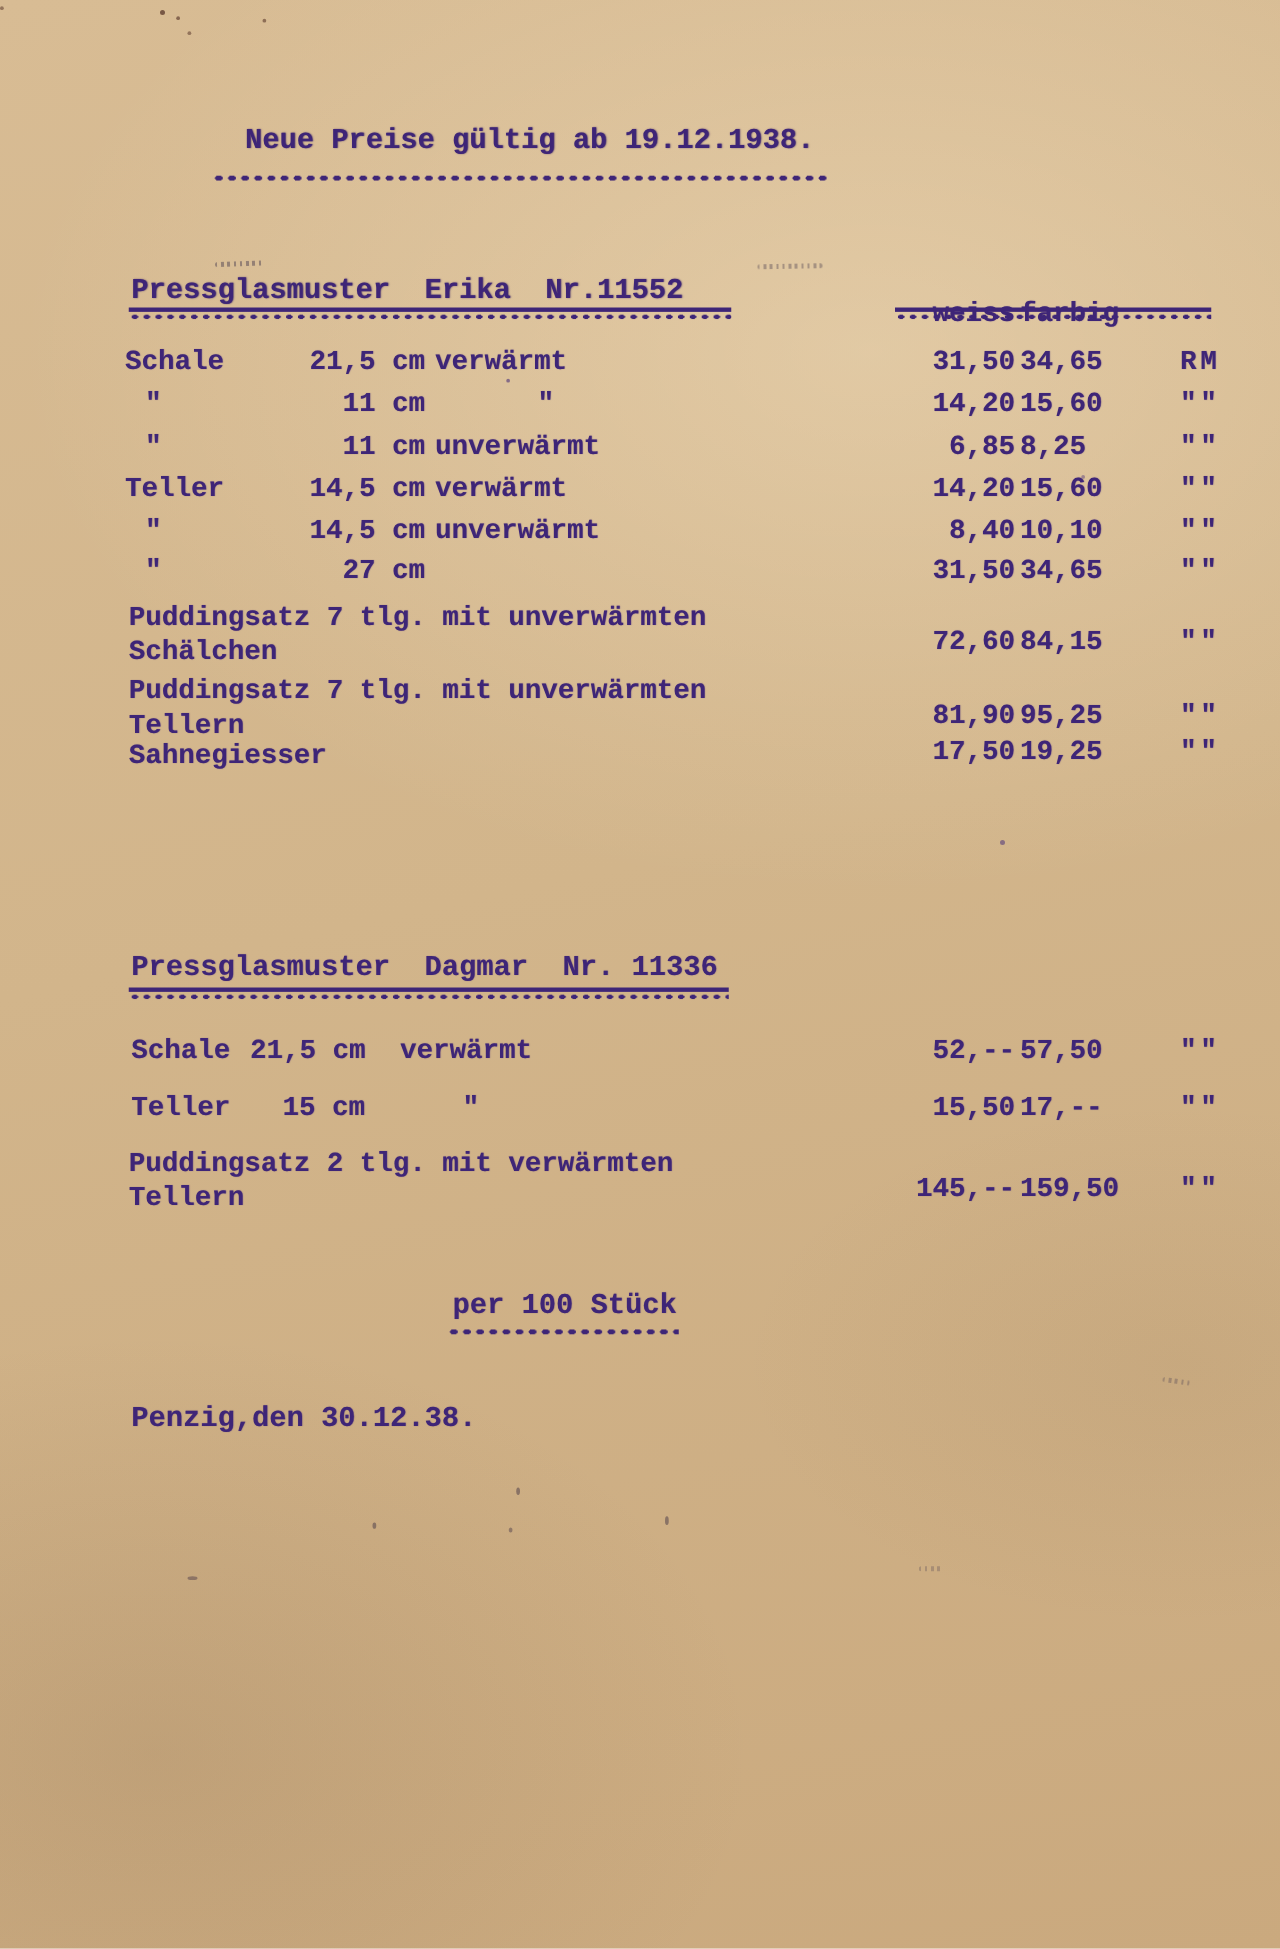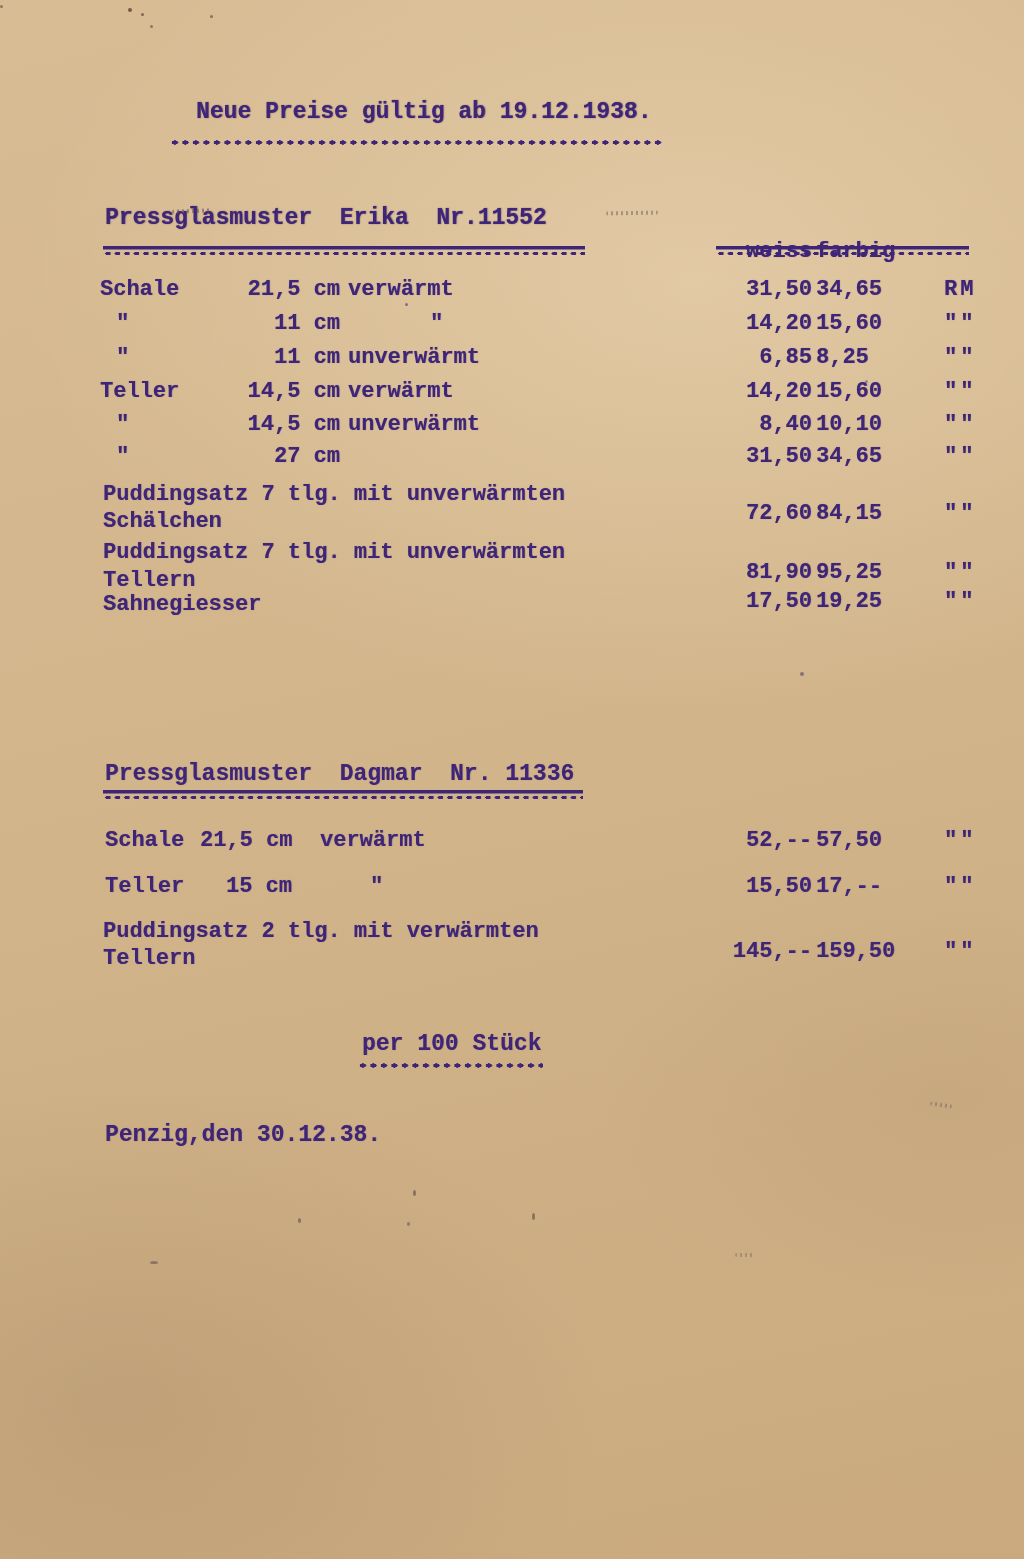--- a/index.html
+++ b/index.html
@@ -63,21 +63,21 @@
   }
 </style>
 </head>
 <body>
 
 <div class="paper"></div>
 
 <div class="txt f23 heavy" style="left:196px;top:99px;">Neue Preise gültig ab 19.12.1938.</div>
 <div class="bead-rule" style="left:170px;top:139px;width:492px;"></div>
 
-<div class="txt f23 heavy" style="left:105px;top:205px;">Pressglasmuster  Erika  Nr.11552</div>
+<div class="txt f23 heavy" style="left:105px;top:219px;">Pressglasmuster  Erika  Nr.11552</div>
 <div class="head-rule" style="left:103px;top:246px;width:482px;"></div>
 
 <div class="row" style="top:219px;">
   <span class="cell c-weiss f22 heavy">weiss</span>
   <span class="cell c-farbig f22 heavy">farbig</span>
 </div>
 <div class="head-rule" style="left:716px;top:246px;width:253px;"></div>
 
 <div class="row f22" style="top:257px;">
   <span class="cell c-item heavy">Schale</span>

